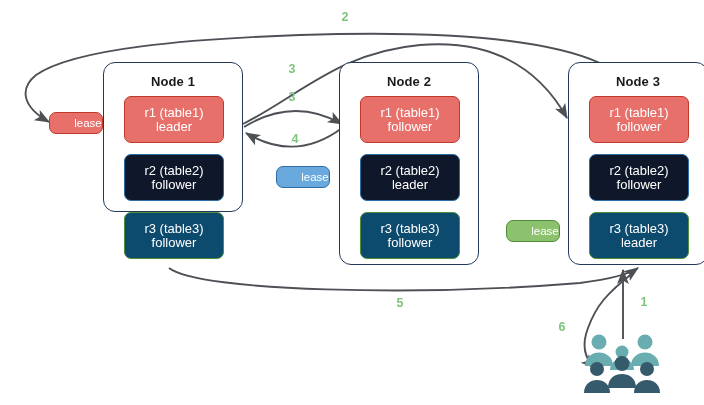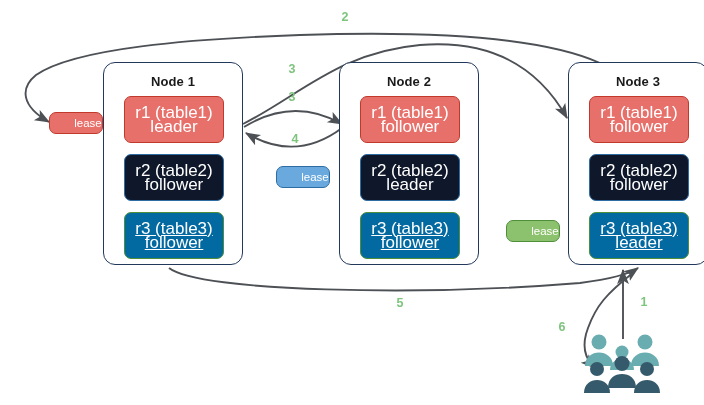--- a/index.html
+++ b/index.html
@@ -45,40 +45,39 @@
   }
   .replica {
     position: absolute;
     box-sizing: border-box;
     border-radius: 7px;
     display: flex;
     flex-direction: column;
     align-items: center;
     justify-content: center;
     color: #ffffff;
-    font-size: 17px;
+    font-size: 13px;
     line-height: 14px;
     text-align: center;
   }
   .replica .ln {
     display: block;
     white-space: nowrap;
   }
   .rep-red {
     background: #e8706b;
     border: 1.6px solid #c0392b;
   }
   .rep-blue {
     background: #0f172a;
     border: 1.6px solid #2e6da4;
   }
   .rep-green {
-    background: #0369a1;
+    background: #0c4a6e;
     border: 1.6px solid #4f8f3a;
-    text-decoration: underline;
   }
   .lease {
     position: absolute;
     box-sizing: border-box;
     border-radius: 7px;
     display: flex;
     align-items: center;
     justify-content: center;
     color: #ffffff;
     font-size: 11.5px;
@@ -121,21 +120,21 @@
 
     <path d="M 342,128 C 310,152 278,152 246,133" fill="none" stroke="#4d5156" stroke-width="1.9" marker-end="url(#ah)"></path>
 
     <path d="M 169,268 C 200,292 420,296 580,283 C 610,279 628,275 638,268" fill="none" stroke="#4d5156" stroke-width="1.9" marker-end="url(#ah)"></path>
 
     <path d="M 623,339 L 623,270" fill="none" stroke="#4d5156" stroke-width="1.9" marker-end="url(#ah)"></path>
 
     <path d="M 634,272 C 606,294 596,306 588,328 C 583,341 582,356 595,368" fill="none" stroke="#4d5156" stroke-width="1.9" marker-end="url(#ah)"></path>
   </svg>
 
-  <div class="node-box" style="left:103px; top:62px; width:140px; height:203px;">
+  <div class="node-box" style="left:103px; top:62px; width:140px; height:150px;">
     <div class="node-title">Node 1</div>
     <div class="replica rep-red" style="left:20px; top:33px; width:100px; height:47px;">
       <span class="ln">r1 (table1)</span>
       <span class="ln">leader</span>
     </div>
     <div class="replica rep-blue" style="left:20px; top:91px; width:100px; height:47px;">
       <span class="ln">r2 (table2)</span>
       <span class="ln">follower</span>
     </div>
     <div class="replica rep-green" style="left:20px; top:149px; width:100px; height:47px;">

